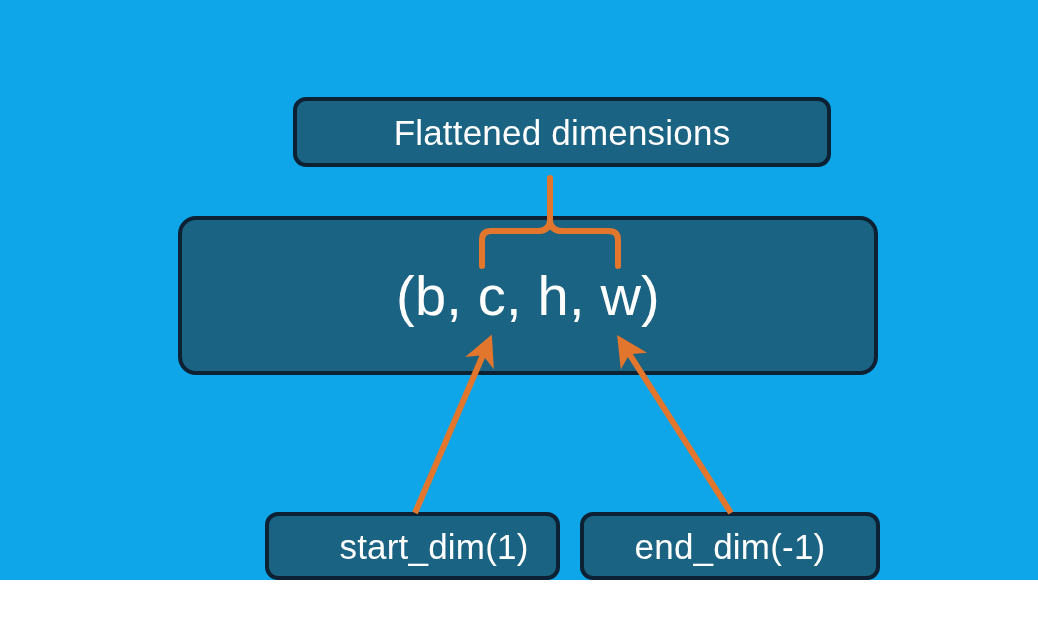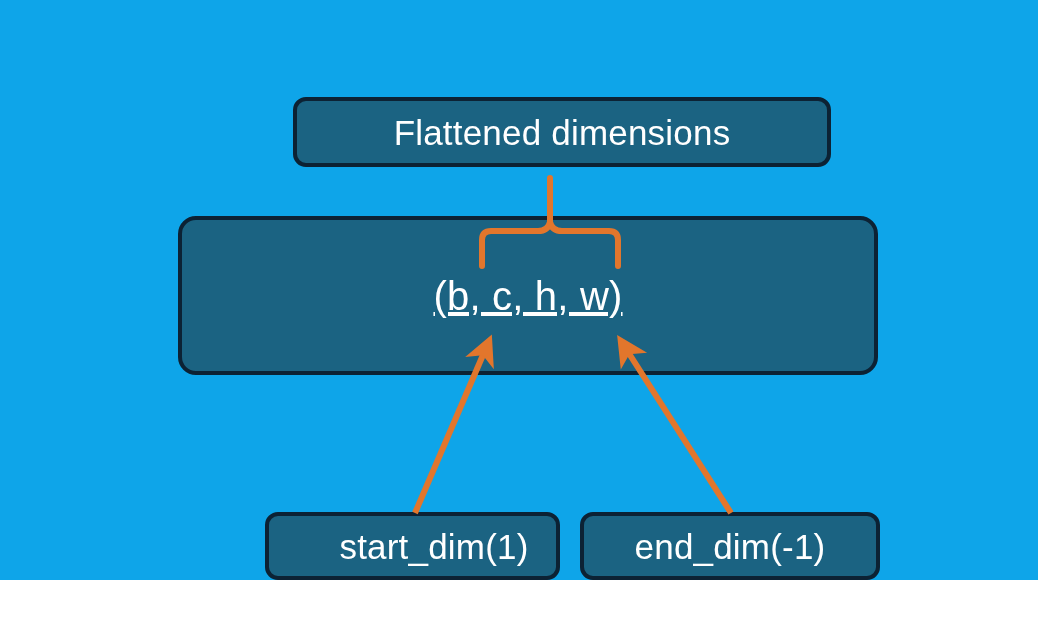--- a/index.html
+++ b/index.html
@@ -52,22 +52,21 @@
 
   
   #node-shape {
     left: 178px;
     top: 216px;
     width: 700px;
     height: 159px;
     border-radius: 18px;
   }
   #node-shape .node-label {
-    font-size: 40px;
-    text-decoration: underline;
+    font-size: 56px;
   }
 
   
   #node-start-dim {
     left: 265px;
     top: 512px;
     width: 295px;
     height: 68px;
     border-radius: 13px;
     padding-left: 43px;

